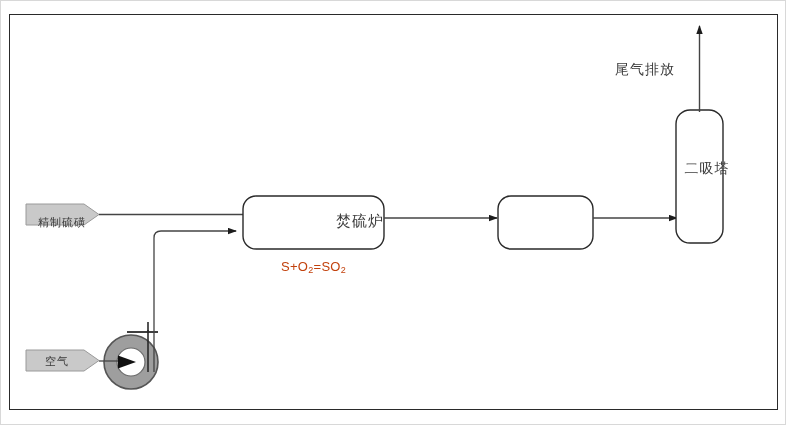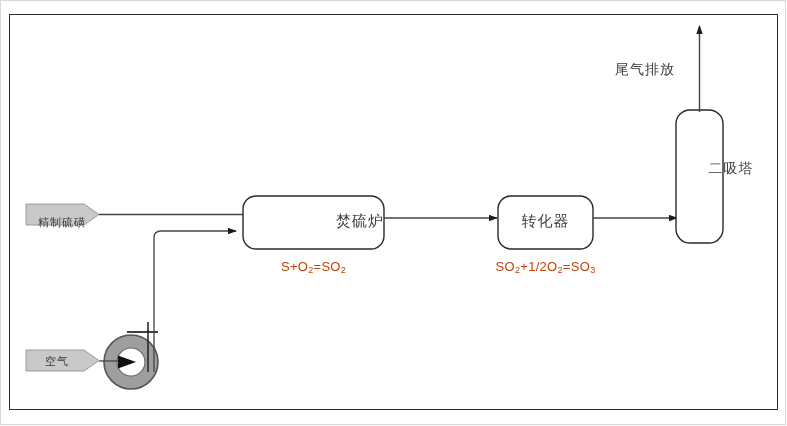--- a/index.html
+++ b/index.html
@@ -147,21 +147,19 @@
   </svg>
 
   <div class="tag-text" style="left:38px; top:208px;margin-top:7px;">精制硫磺</div>
 
   <div class="tag-text" style="left:45px; top:354px;">空气</div>
 
   <div class="node-label unit-name" style="left:243px; top:212px; width:141px; text-align:right;">焚硫炉</div>
 
   <div class="node-label formula" style="left:243px; top:259px; width:141px; text-align:center;">S+O<sub>2</sub>=SO<sub>2</sub></div>
 
-  <div class="node-label unit-name" style="left:498px; top:212px; width:95px; text-align:center;">转化器</div>
 
-  <div class="node-label formula" style="left:468px; top:259px; width:155px; text-align:center;">SO<sub>2</sub>+1/2O<sub>2</sub>=SO<sub>3</sub></div>
 
-  <div class="tower-text" style="left:676px; top:160px; width:62px;margin-left:24px;">二吸塔</div>
+  <div class="tower-text" style="left:676px; top:160px; width:62px;">二吸塔</div>
 
   <div class="node-label exhaust-label" style="left:615px; top:61px;">尾气排放</div>
 
 </div>
 
 </body></html>

